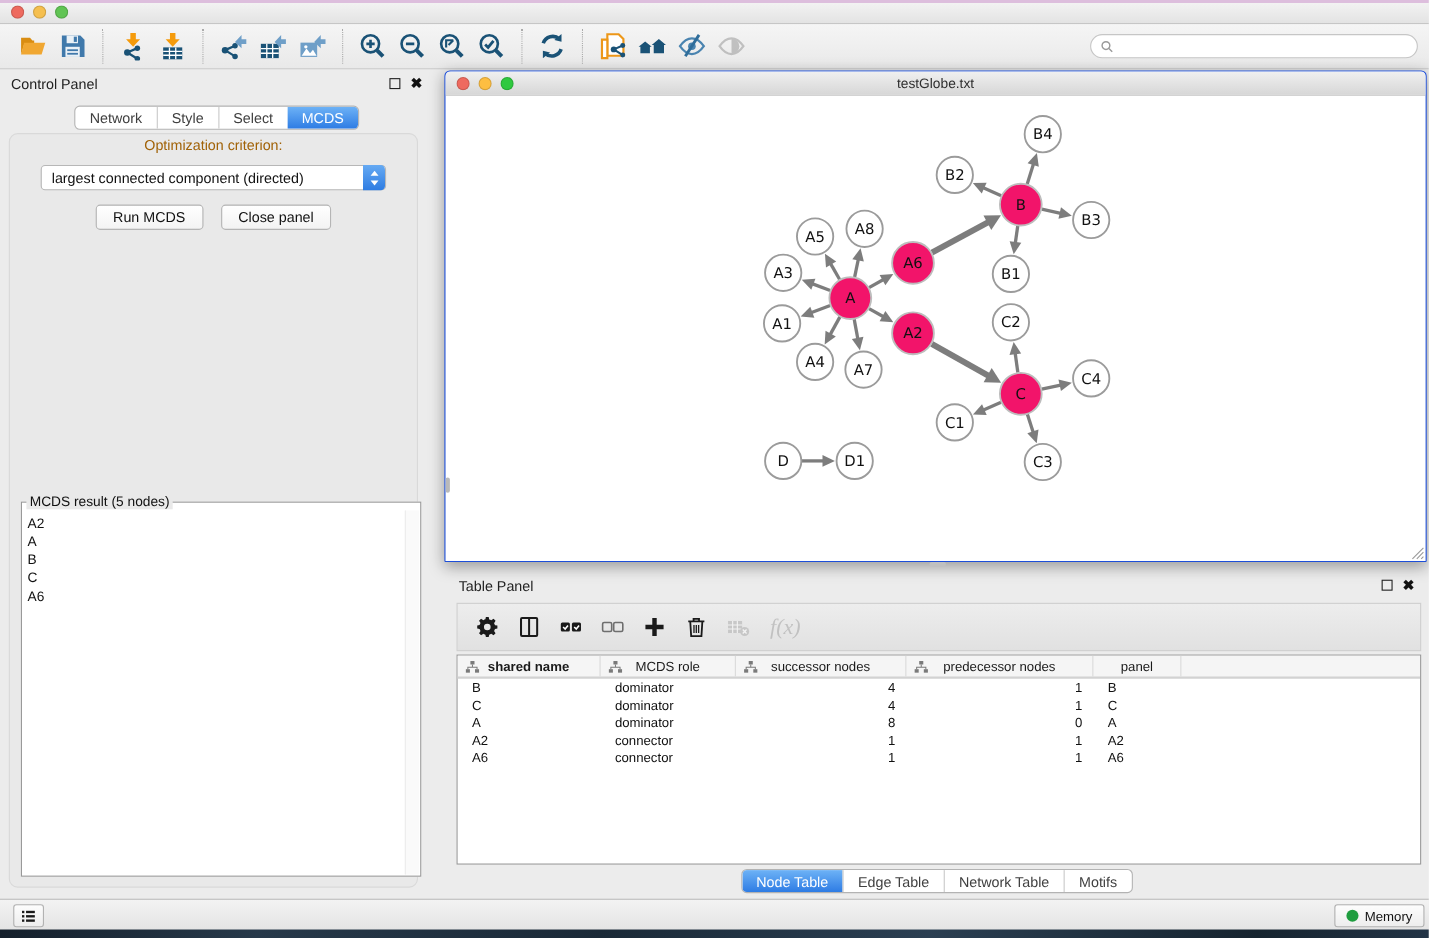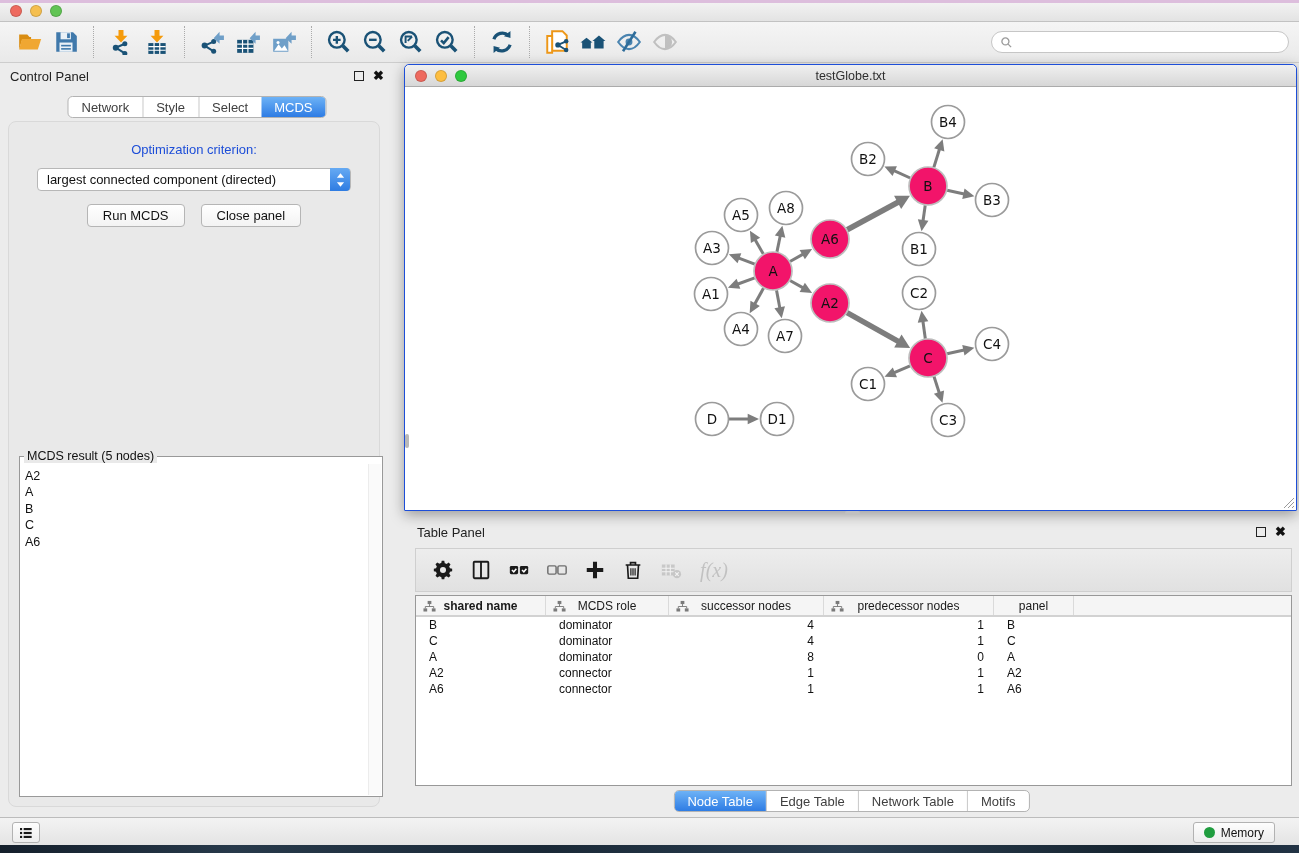--- a/index.html
+++ b/index.html
@@ -41,21 +41,21 @@
   .seg { display:flex; border:1px solid #b3b3b3; border-radius:5px; overflow:hidden;
     background:#fff; height:22px; align-items:stretch; }
   .seg-item { display:flex; align-items:center; padding:0 13px; font-size:13px; color:#404040;
     border-left:1px solid #c9c9c9; cursor:default; }
   .seg-item:first-child { border-left:none; }
   .seg-item.active { background:linear-gradient(#6db2f6,#2e7ce4); color:#fff; border-left:none; }
   .cp-tabs { position:absolute; top:33px; left:50%; transform:translateX(-50%); }
 
   .cp-body { position:absolute; left:8px; right:14px; top:58px; bottom:10px;
     background:#e9e9e9; border:1px solid #d9d9d9; border-radius:8px; }
-  .opt-label { text-align:center; margin-top:20px; font-size:13px; color:#1d4ed8; }
+  .opt-label { text-align:center; margin-top:2px; font-size:13px; color:#a16207; }
   .criterion { margin:11px auto 0 auto; width:314px; height:23px; background:#fff;
     border:1px solid #b7b7b7; border-radius:4px; display:flex; align-items:center;
     font-size:13px; color:#111; padding-left:9px; position:relative; }
   .stepper { position:absolute; right:0; top:-1px; bottom:-1px; width:20px;
     background:linear-gradient(#66aaf3,#2e7ce2); border-radius:0 4px 4px 0;
     display:flex; flex-direction:column; align-items:center; justify-content:center; gap:2px; }
   .stepper svg { width:9px; height:6px; }
   .cp-buttons { display:flex; justify-content:center; gap:16px; margin-top:13px; }
   .mac-btn { background:linear-gradient(#ffffff,#f3f3f3); border:1px solid #b5b5b5;
     border-radius:4px; height:23px; padding:0 15px; font-size:13px; color:#111;
@@ -108,21 +108,21 @@
 
   .tp-tabs { position:absolute; bottom:4px; left:50%; transform:translateX(-50%); }
 
   
   .statusbar { position:absolute; left:0; right:0; bottom:8px; height:28px;
     background:linear-gradient(#f3f3f3,#e4e4e4); border-top:1px solid #bcbcbc; }
   .list-btn { position:absolute; left:12px; top:4px; width:28px; height:21px;
     background:linear-gradient(#fdfdfd,#ededed); border:1px solid #b2b2b2; border-radius:3px;
     display:flex; align-items:center; justify-content:center; padding:0; }
   .list-btn svg { width:16px; height:16px; }
-  .memory-btn { position:absolute; right:24px; top:4px; height:21px;
+  .memory-btn { position:absolute; right:4px; top:4px; height:21px;
     background:linear-gradient(#fdfdfd,#ededed); border:1px solid #b2b2b2; border-radius:3px;
     display:flex; align-items:center; gap:6px; padding:0 10px; font-size:12px; color:#111; }
   .mem-dot { width:11px; height:11px; border-radius:50%; background:#1f9d3f; }
 
   .desktop-strip { position:absolute; left:0; right:0; bottom:0; height:8px;
     background:linear-gradient(90deg,#141f2b,#27394a 18%,#1a2937 42%,#2b3f52 65%,#16242f 88%,#223345); }
 </style>
 </head>
 <body>
 

